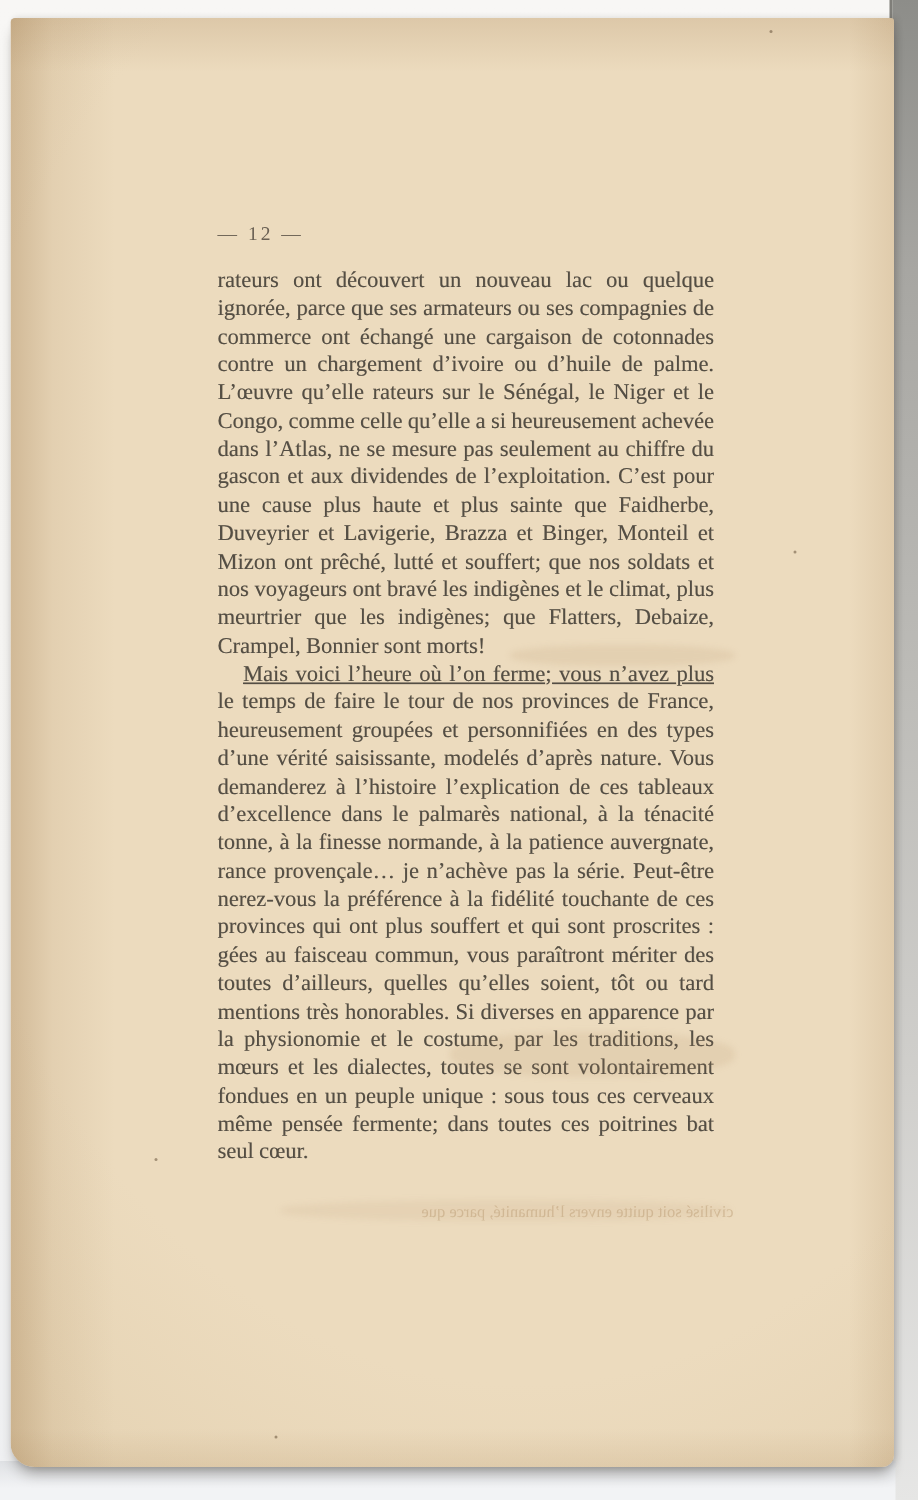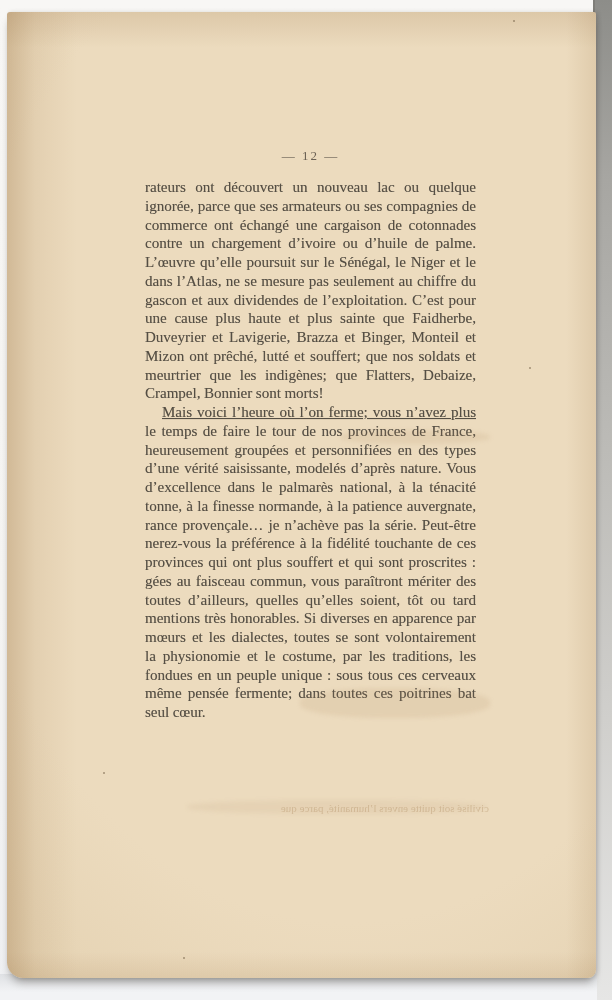--- a/index.html
+++ b/index.html
@@ -26,21 +26,21 @@
     background:
       linear-gradient(90deg, rgba(146,106,58,.30) 0%, rgba(146,106,58,.10) 28px, rgba(146,106,58,0) 70px),
       linear-gradient(180deg, rgba(140,100,55,.16) 0%, rgba(140,100,55,0) 36px),
       linear-gradient(270deg, rgba(146,106,58,.14) 0%, rgba(146,106,58,0) 30px),
       linear-gradient(0deg, rgba(146,106,58,.12) 0%, rgba(146,106,58,0) 26px),
       radial-gradient(120% 95% at 58% 42%, var(--paper) 0%, var(--paper) 55%, #e2cfae 85%, var(--paper-edge) 100%);
     box-shadow: 0 7px 9px -3px rgba(40,35,25,.38), 2px 0 4px rgba(40,35,25,.15);
   }
   #page-header {
     position:absolute; left:138px; top:136px; width:331px;
-    text-align:center; font-size:13px; letter-spacing:2px;
+    font-size:13px; letter-spacing:2px;
     color:var(--header-ink);
   }
   #text-block { position:absolute; left:138px; top:166px; width:331px; }
   .line {
     font-size:15px; line-height:18.75px; height:18.75px; overflow:hidden;
     color:var(--ink);
     text-align:justify; text-align-last:justify;
     word-spacing:-0.2px;
     text-shadow:0.25px 0.25px 0 rgba(62,54,42,.35);
   }
@@ -73,42 +73,45 @@
 
   <div id="page">
 
     <div id="page-header">— 12 —</div>
 
     <div id="text-block">
         <div class="line">rateurs ont découvert un nouveau lac ou quelque rivière</div>
         <div class="line">ignorée, parce que ses armateurs ou ses compagnies de</div>
         <div class="line">commerce ont échangé une cargaison de cotonnades</div>
         <div class="line">contre un chargement d’ivoire ou d’huile de palme.</div>
-        <div class="line">L’œuvre qu’elle poursuit sur le Sénégal, le Niger et le</div>
+        <div class="line">L’œuvre qu’elle rateurs sur le Sénégal, le Niger et le</div>
+        <div class="line">Congo, comme celle qu’elle a si heureusement achevée</div>
         <div class="line">dans l’Atlas, ne se mesure pas seulement au chiffre du</div>
         <div class="line">gascon et aux dividendes de l’exploitation. C’est pour</div>
         <div class="line">une cause plus haute et plus sainte que Faidherbe,</div>
         <div class="line">Duveyrier et Lavigerie, Brazza et Binger, Monteil et</div>
         <div class="line">Mizon ont prêché, lutté et souffert; que nos soldats et</div>
+        <div class="line">nos voyageurs ont bravé les indigènes et le climat, plus</div>
         <div class="line">meurtrier que les indigènes; que Flatters, Debaize,</div>
         <div class="line line-last">Crampel, Bonnier sont morts!</div>
         <div class="line line-indent">Mais voici l’heure où l’on ferme; vous n’avez plus que</div>
         <div class="line">le temps de faire le tour de nos provinces de France,</div>
         <div class="line">heureusement groupées et personnifiées en des types</div>
         <div class="line">d’une vérité saisissante, modelés d’après nature. Vous</div>
+        <div class="line">demanderez à l’histoire l’explication de ces tableaux</div>
         <div class="line">d’excellence dans le palmarès national, à la ténacité bre-</div>
         <div class="line">tonne, à la finesse normande, à la patience auvergnate, à la</div>
         <div class="line">rance provençale… je n’achève pas la série. Peut-être donne-</div>
         <div class="line">nerez-vous la préférence à la fidélité touchante de ces</div>
         <div class="line">provinces qui ont plus souffert et qui sont proscrites :</div>
         <div class="line">gées au faisceau commun, vous paraîtront mériter des</div>
         <div class="line">toutes d’ailleurs, quelles qu’elles soient, tôt ou tard agré-</div>
         <div class="line">mentions très honorables. Si diverses en apparence par</div>
+        <div class="line">la physionomie et le costume, par les traditions, les</div>
         <div class="line">mœurs et les dialectes, toutes se sont volontairement</div>
-        <div class="line">la physionomie et le costume, par les traditions, les</div>
         <div class="line">fondues en un peuple unique : sous tous ces cerveaux la</div>
         <div class="line">même pensée fermente; dans toutes ces poitrines bat un</div>
         <div class="line line-last">seul cœur.</div>
       </div>
 
     <div class="ghost" id="ghost-bottom">civilisé soit quitte envers l’humanité, parce que</div>
 
     <div class="smudge" id="smudge-1"></div>
     <div class="smudge" id="smudge-2"></div>
     <div class="smudge" id="smudge-3"></div>

